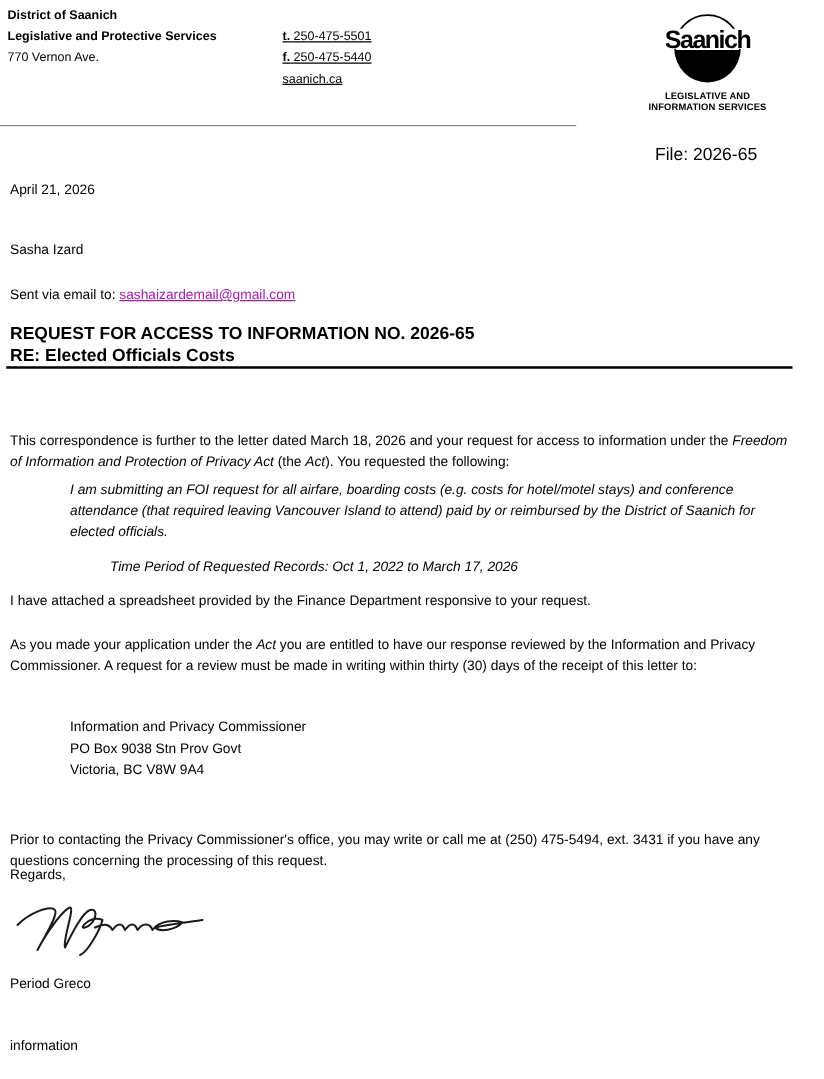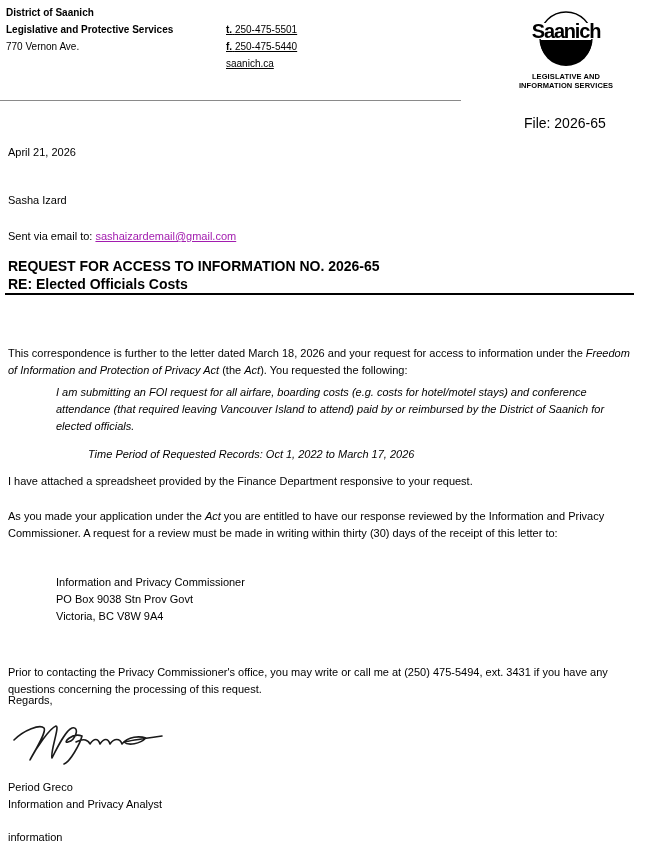--- a/index.html
+++ b/index.html
@@ -96,15 +96,14 @@
 <div class="abs body-text p" style="top:618px; width:605px;margin-top:46px;">Prior to contacting the Privacy Commissioner's office, you may write or call me at (250) 475-5494, ext. 3431 if you have any questions concerning the processing of this request.</div>
 
 <div class="abs body-text p" style="top:692px;">Regards,</div>
 
 <svg class="abs sig" viewBox="0 0 160 50">
   <path d="M4 22 C14 12, 30 6, 34 10 C37 14, 24 34, 20 42 C26 30, 40 10, 46 8 C50 8, 40 34, 42 40 C48 28, 56 12, 62 10 C70 8, 66 22, 58 24 C52 26, 62 14, 72 18 C70 26, 60 44, 54 46 M66 24 C74 20, 78 22, 80 26 C84 20, 88 20, 90 26 C94 20, 98 20, 100 26 C104 20, 110 20, 112 26 C118 18, 130 18, 136 20 C130 26, 118 28, 114 24 C122 22, 138 20, 152 18" fill="none" stroke="#1a1a1a" stroke-width="1.6" stroke-linecap="round" stroke-linejoin="round"></path>
 </svg>
 
 <div class="abs body-text p" style="top:779px;">
   <div>Period Greco</div>
-  <div>Information and Privacy Analyst</div>
 </div>
 <div class="abs body-text p" style="top:829px;">information</div>
 
 </body></html>

